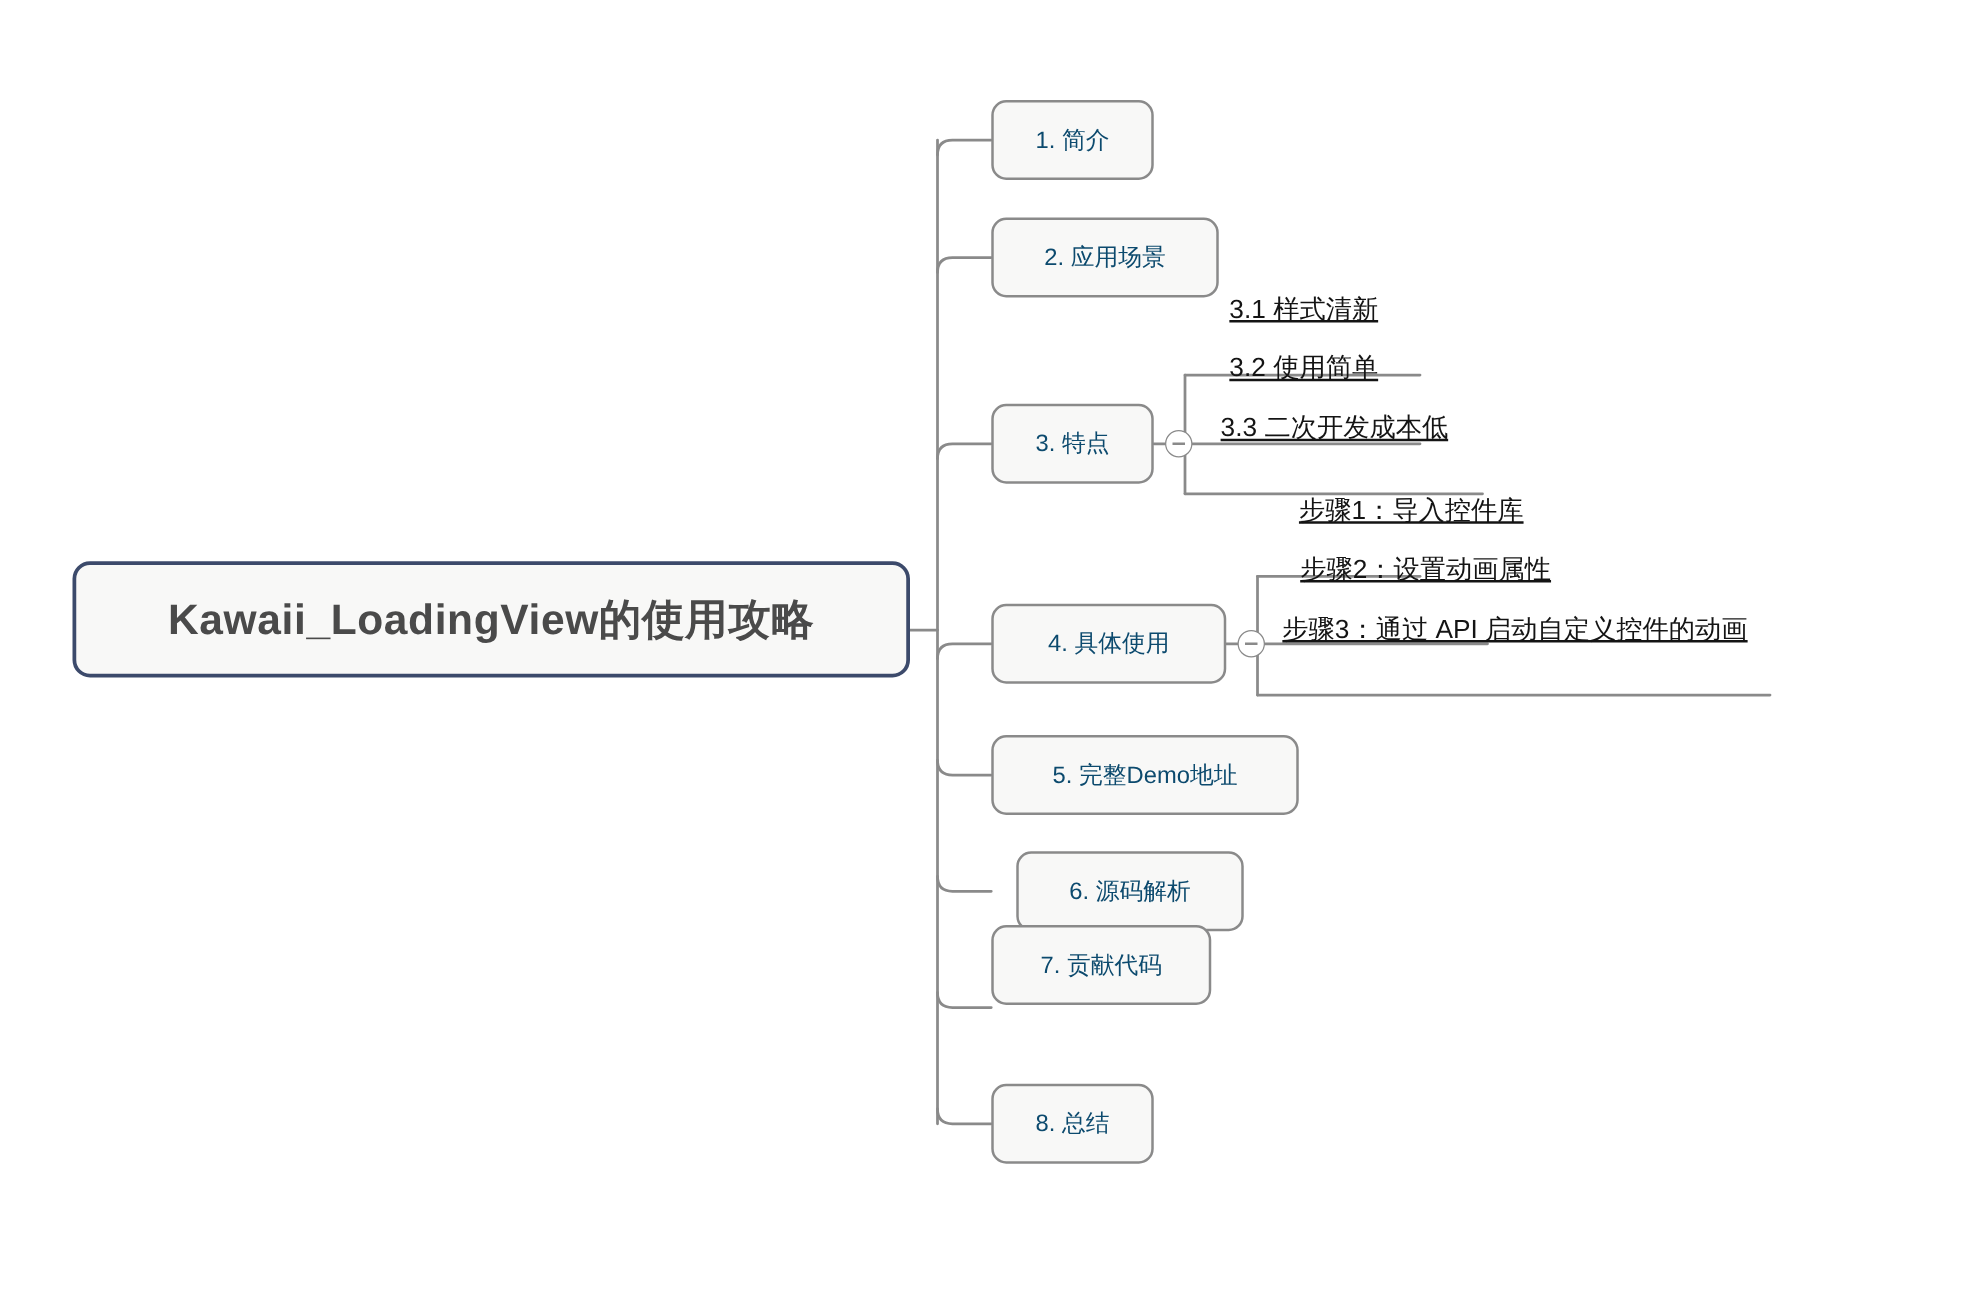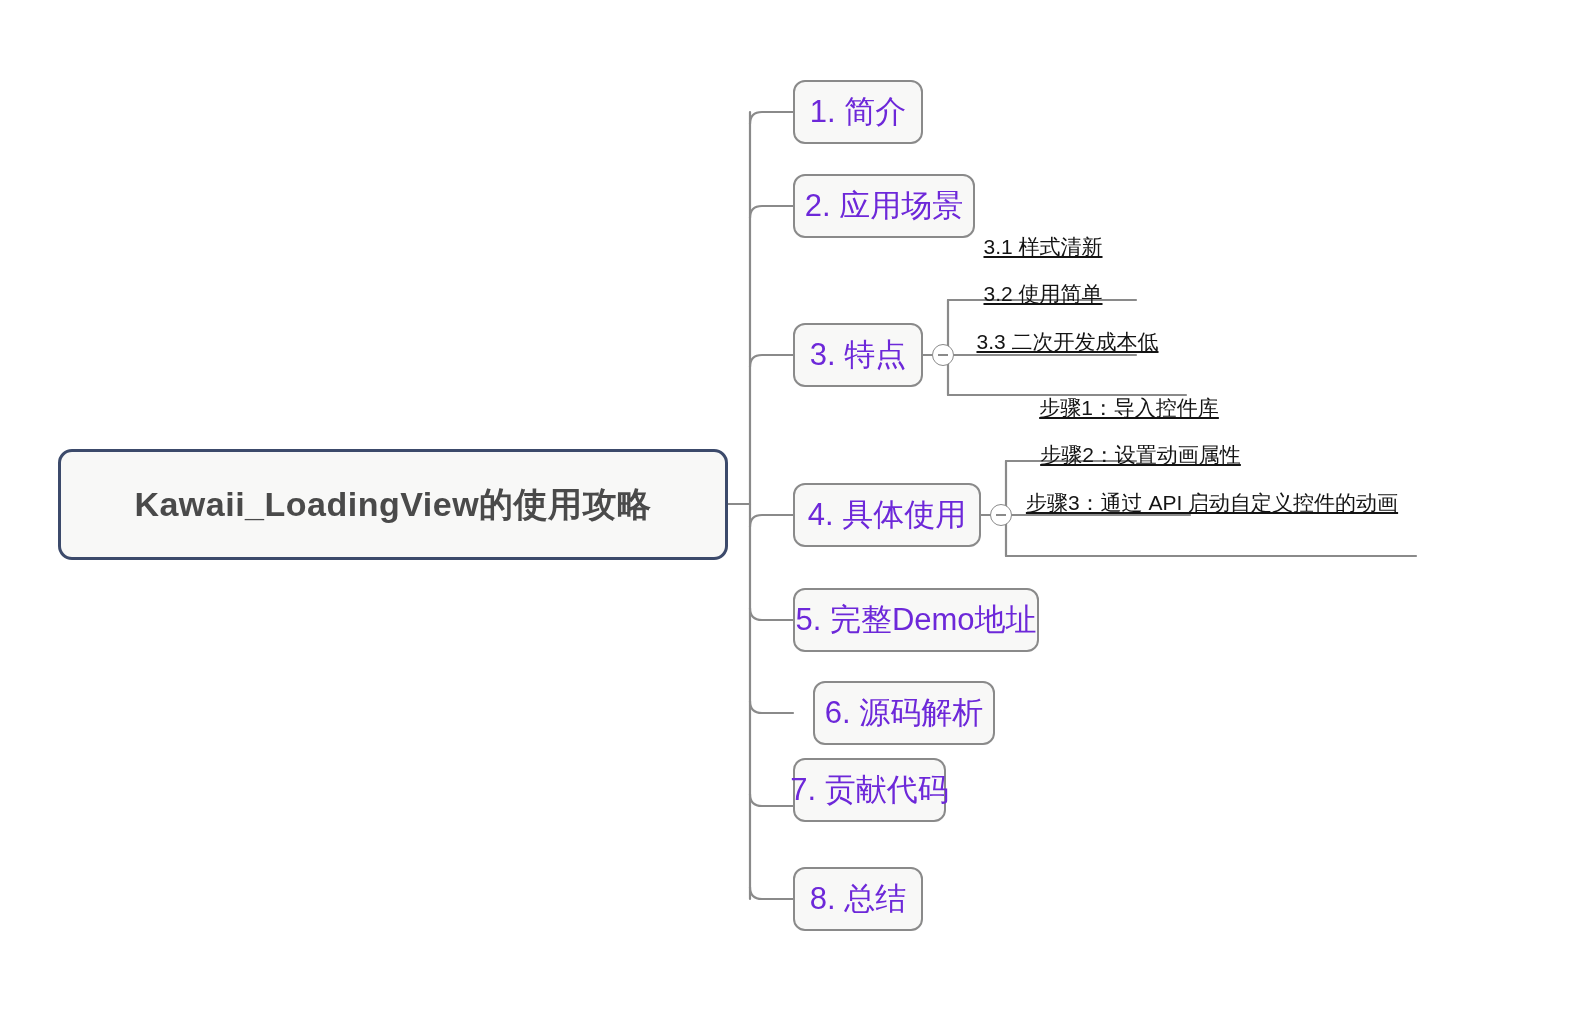--- a/index.html
+++ b/index.html
@@ -41,22 +41,22 @@
     border: 3px solid #3c4a6b;
     border-radius: 14px;
     font-size: 34px;
     font-weight: bold;
     color: #4a4a4a;
     letter-spacing: .5px;
   }
   .node.branch {
     border: 2px solid #8a8a8a;
     border-radius: 12px;
-    font-size: 31px;
-    color: #6d28d9;
+    font-size: 19px;
+    color: #0c4a6e;
     padding: 0 18px;
   }
 
   
   .leaf {
     position: absolute;
     box-sizing: border-box;
     font-size: 21px;
     color: #141414;
     white-space: nowrap;
@@ -118,29 +118,29 @@
 
       <path d="M981 515 H990"></path>
       <path d="M1012 515 H1190"></path>
 
       <path d="M1006 461 V556"></path>
       <path d="M1006 461 H1136"></path>
       <path d="M1006 556 H1416"></path>
     </g>
   </svg>
 
-  <div class="node root" id="root-node" style="left: 58px; top: 449px; width: 670px; height: 111px;">Kawaii_LoadingView的使用攻略</div>
+  <div class="node root" id="root-node" style="left: 58px; top: 449px; width: 670px; height: 93px;">Kawaii_LoadingView的使用攻略</div>
 
   <div class="node branch" style="left: 793px; top: 80px; width: 130px; height: 64px;">1. 简介</div>
   <div class="node branch" style="left: 793px; top: 174px; width: 182px; height: 64px;">2. 应用场景</div>
   <div class="node branch" style="left: 793px; top: 323px; width: 130px; height: 64px;">3. 特点</div>
   <div class="node branch" style="left: 793px; top: 483px; width: 188px; height: 64px;">4. 具体使用</div>
   <div class="node branch" style="left: 793px; top: 588px; width: 246px; height: 64px;">5. 完整Demo地址</div>
   <div class="node branch" style="left: 793px; top: 681px; width: 182px; height: 64px; margin-left: 20px;">6. 源码解析</div>
-  <div class="node branch" style="left: 793px; top: 758px; width: 153px; height: 64px;">7. 贡献代码</div>
+  <div class="node branch" style="left: 793px; top: 740px; width: 176px; height: 64px;">7. 贡献代码</div>
   <div class="node branch" style="left: 793px; top: 867px; width: 130px; height: 64px;">8. 总结</div>
 
   <div class="leaf" style="left: 950px; top: 232px; width: 186px; height: 34px;">3.1 样式清新</div>
   <div class="leaf" style="left: 950px; top: 279px; width: 186px; height: 34px;">3.2 使用简单</div>
   <div class="leaf" style="left: 950px; top: 327px; width: 235px; height: 34px;">3.3 二次开发成本低</div>
   <div class="leaf" style="left: 1008px; top: 393px; width: 242px; height: 34px;">步骤1：导入控件库</div>
   <div class="leaf" style="left: 1008px; top: 440px; width: 265px; height: 34px;">步骤2：设置动画属性</div>
   <div class="leaf" style="left: 1008px; top: 488px; width: 408px; height: 34px;">步骤3：通过 API 启动自定义控件的动画</div>
 
   <div class="toggle" style="left: 932px; top: 344px;">

